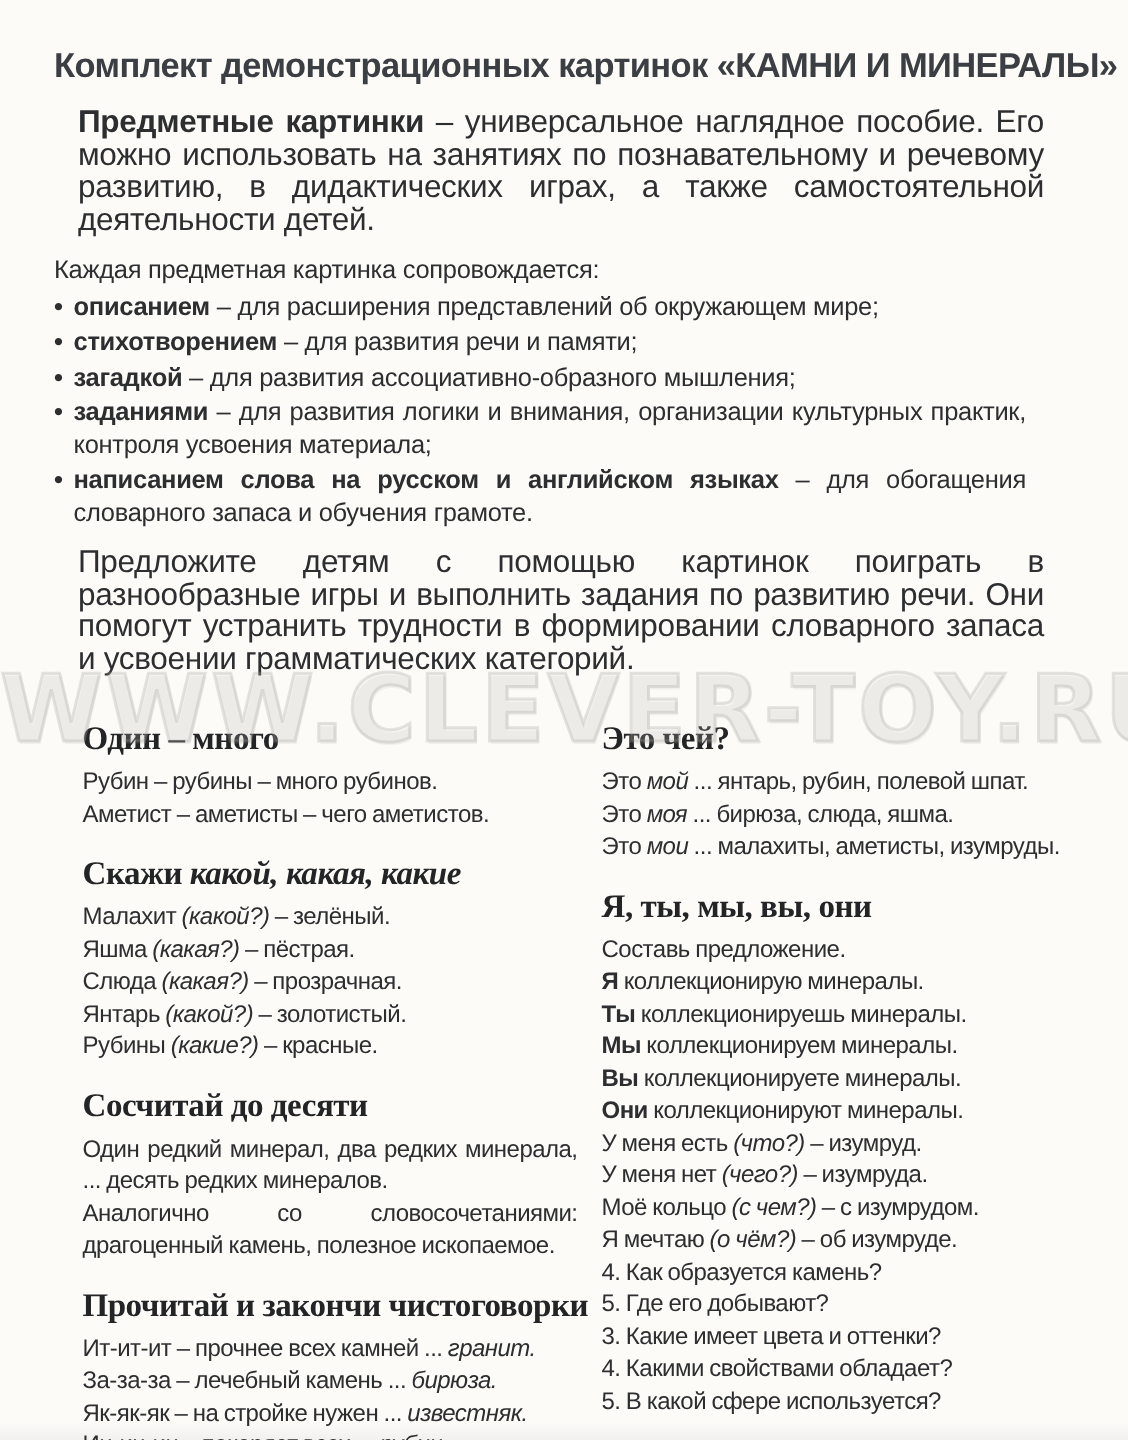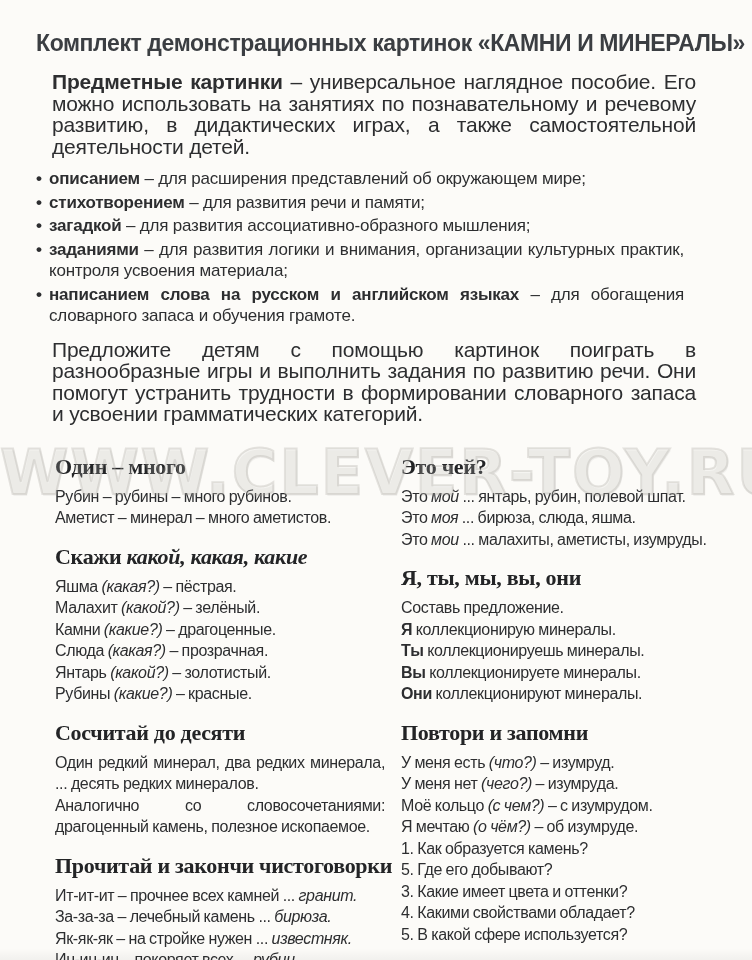--- a/index.html
+++ b/index.html
@@ -125,44 +125,44 @@
 <div class="page">
 
   <div class="watermark">WWW.CLEVER-TOY.RU</div>
 
   <div class="content">
 
     <h1 class="title">Комплект демонстрационных картинок «КАМНИ И МИНЕРАЛЫ»</h1>
 
     <p class="body-par"><b class="term">Предметные картинки</b><span> – универсальное наглядное пособие. Его можно использовать на занятиях по познавательному и речевому развитию, в дидактических играх, а также самостоятельной деятельности детей.</span></p>
 
+    <div class="lead-line">Каждая предметная картинка сопровождается:</div>
 
     <ul class="bullets">
       <li><b class="term">описанием</b><span> – для расширения представлений об окружающем мире;</span></li>
       <li><b class="term">стихотворением</b><span> – для развития речи и памяти;</span></li>
       <li><b class="term">загадкой</b><span> – для развития ассоциативно-образного мышления;</span></li>
       <li><b class="term">заданиями</b><span> – для развития логики и внимания, организации культурных практик, контроля усвоения материала;</span></li>
       <li><b class="term">написанием слова на русском и английском языках</b><span> – для обогащения словарного запаса и обучения грамоте.</span></li>
     </ul>
 
     <p class="body-par">Предложите детям с помощью картинок поиграть в разнообразные игры и выполнить задания по развитию речи. Они помогут устранить трудности в формировании словарного запаса и усвоении грамматических категорий.</p>
   </div>
 
   <div class="columns">
 
     <div class="col-left">
 
       <h2 class="sec">Один – много</h2>
       <div class="line">Рубин – рубины – много рубинов.</div>
-      <div class="line">Аметист – минерал – много аметистов.</div>
+      <div class="line">Аметист – аметисты – чего аметистов.</div>
 
       <h2 class="sec"><span>Скажи </span><em>какой, какая, какие</em></h2>
+      <div class="line"><span>Малахит </span><em>(какой?)</em><span> – зелёный.</span></div>
       <div class="line"><span>Яшма </span><em>(какая?)</em><span> – пёстрая.</span></div>
-      <div class="line"><span>Малахит </span><em>(какой?)</em><span> – зелёный.</span></div>
-      <div class="line"><span>Камни </span><em>(какие?)</em><span> – драгоценные.</span></div>
       <div class="line"><span>Слюда </span><em>(какая?)</em><span> – прозрачная.</span></div>
       <div class="line"><span>Янтарь </span><em>(какой?)</em><span> – золотистый.</span></div>
       <div class="line"><span>Рубины </span><em>(какие?)</em><span> – красные.</span></div>
 
       <h2 class="sec">Сосчитай до десяти</h2>
       <div class="line wrap">Один редкий минерал, два редких минерала, ... десять редких минералов.</div>
       <div class="line wrap">Аналогично со словосочетаниями: драгоценный камень, полезное ископаемое.</div>
 
       <h2 class="sec">Прочитай и закончи чистоговорки</h2>
       <div class="line"><span>Ит-ит-ит – прочнее всех камней ... </span><em>гранит.</em></div>
@@ -176,30 +176,30 @@
 
       <h2 class="sec">Это чей?</h2>
       <div class="line"><span>Это </span><em>мой</em><span> ... янтарь, рубин, полевой шпат.</span></div>
       <div class="line"><span>Это </span><em>моя</em><span> ... бирюза, слюда, яшма.</span></div>
       <div class="line"><span>Это </span><em>мои</em><span> ... малахиты, аметисты, изумруды.</span></div>
 
       <h2 class="sec">Я, ты, мы, вы, они</h2>
       <div class="line">Составь предложение.</div>
       <div class="line"><b>Я</b><span> коллекционирую минералы.</span></div>
       <div class="line"><b>Ты</b><span> коллекционируешь минералы.</span></div>
+      <div class="line"><b>Мы</b><span> коллекционируем минералы.</span></div>
       <div class="line"><b>Вы</b><span> коллекционируете минералы.</span></div>
       <div class="line"><b>Они</b><span> коллекционируют минералы.</span></div>
 
-      <h2 class="sec">Повтори и запомни</h2>
       <div class="line"><span>У меня есть </span><em>(что?)</em><span> – изумруд.</span></div>
       <div class="line"><span>У меня нет </span><em>(чего?)</em><span> – изумруда.</span></div>
       <div class="line"><span>Моё кольцо </span><em>(с чем?)</em><span> – с изумрудом.</span></div>
       <div class="line"><span>Я мечтаю </span><em>(о чём?)</em><span> – об изумруде.</span></div>
 
-      <div class="line">1. Как образуется камень?</div>
+      <div class="line">4. Как образуется камень?</div>
       <div class="line">5. Где его добывают?</div>
       <div class="line">3. Какие имеет цвета и оттенки?</div>
       <div class="line">4. Какими свойствами обладает?</div>
       <div class="line">5. В какой сфере используется?</div>
 
     </div>
   </div>
 </div>
 
 </body></html>

